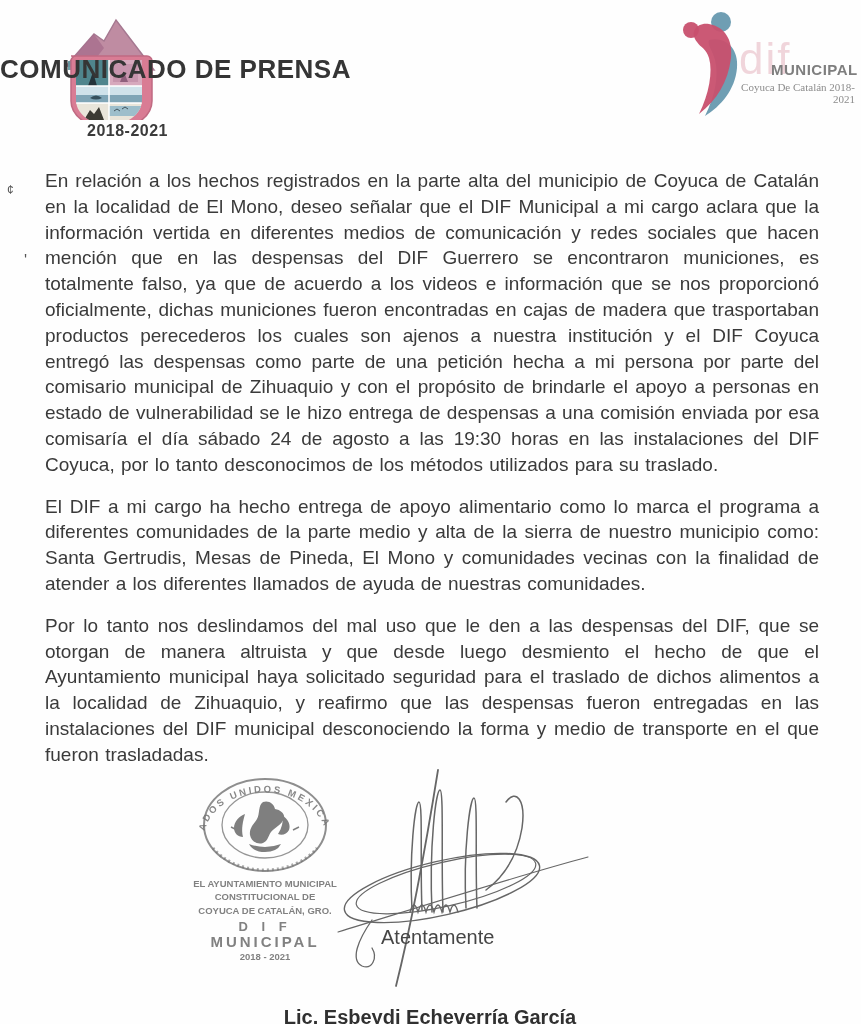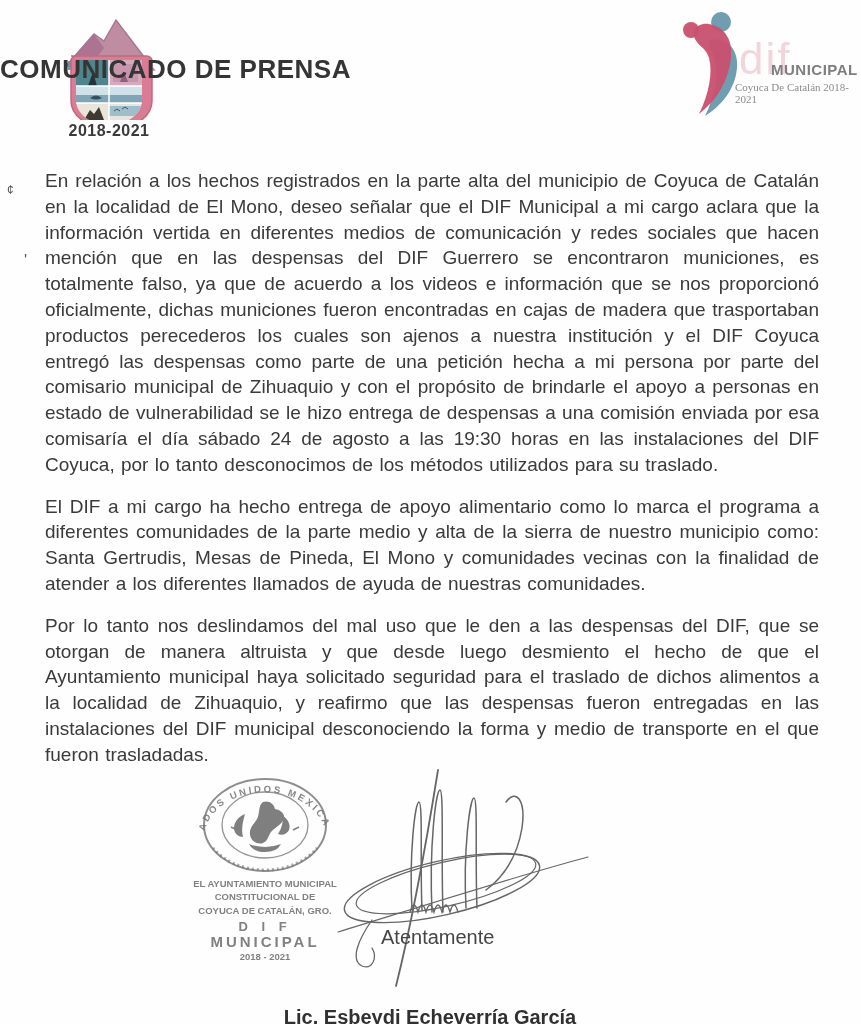--- a/index.html
+++ b/index.html
@@ -3,37 +3,37 @@
 <meta charset="utf-8">
 <style>
   * { margin:0; padding:0; box-sizing:border-box; }
   html,body { background:#ffffff; }
   .page {
     position:relative; width:861px; height:1024px; margin:0 auto;
     background:#fefefe; overflow:hidden;
     font-family:"Liberation Sans", sans-serif; color:#383838;
   }
   
-  .crest-wrap { position:absolute; left:50px; top:8px; width:118px; text-align:center; }
+  .crest-wrap { position:absolute; left:50px; top:8px; width:118px; text-align:right; }
   .crest-years { margin-top:2px; font-size:16px; font-weight:bold; letter-spacing:0.5px; color:#3b3b3b; }
   .doc-title {
     position:absolute; left:0; top:54px; width:861px; text-align:left;
     font-size:26px; font-weight:bold; letter-spacing:0.5px; color:#353535;
   }
   .dif-logo-wrap { position:absolute; left:663px; top:6px; width:198px; height:118px; }
   .dif-wordmark {
     position:absolute; left:76px; top:28px; font-size:44px; font-weight:normal;
     color:#dd9aa8; opacity:0.4; letter-spacing:2px;
   }
   .dif-label {
     position:absolute; left:108px; top:55px; font-size:15px; font-weight:bold;
     color:#7e7e7e; letter-spacing:0.5px;
   }
   .dif-subtitle {
-    position:absolute; left:72px; top:75px; width:120px; text-align:left;
+    position:absolute; left:72px; top:75px; width:120px; text-align:right;
     font-family:"Liberation Serif", serif; font-size:11px; color:#8c8c8c;
   }
   
   .body-text { position:absolute; left:45px; top:168px; width:774px; }
   .body-text p {
     font-size:19px; line-height:25.8px; text-align:justify; color:#3a3a3a;
     margin-bottom:16px; word-spacing:1px;
   }
   .margin-mark { position:absolute; color:#555; }
   .mark-1 { left:7px; top:183px; font-size:12px; }

